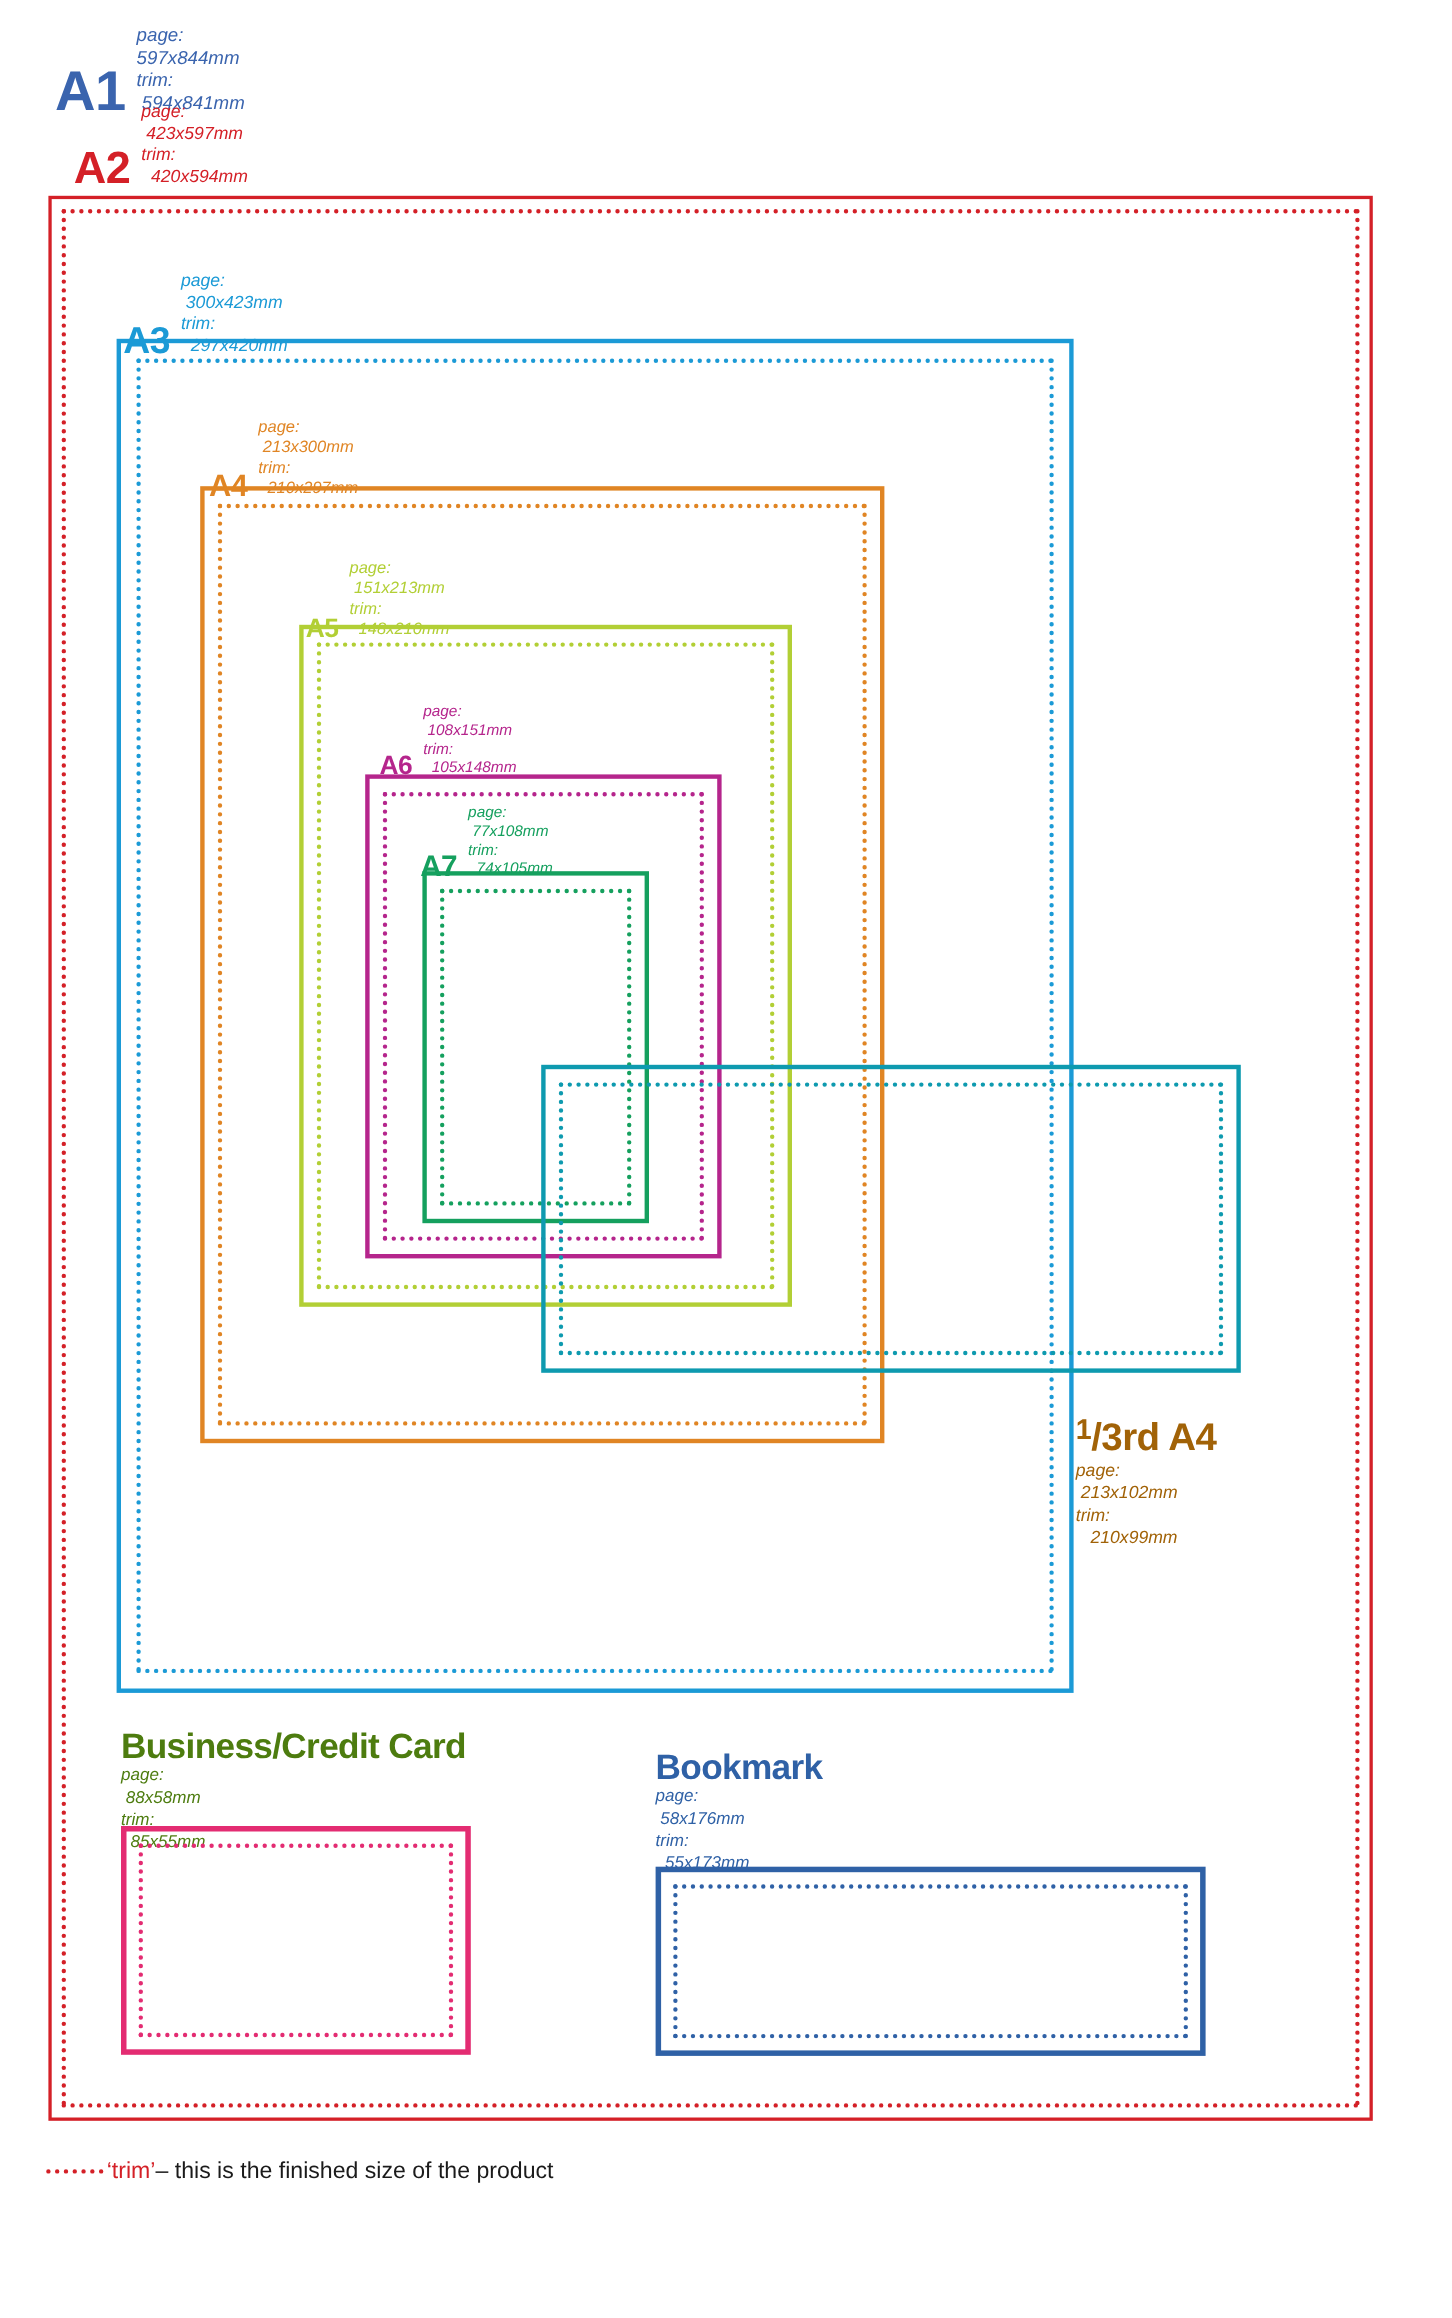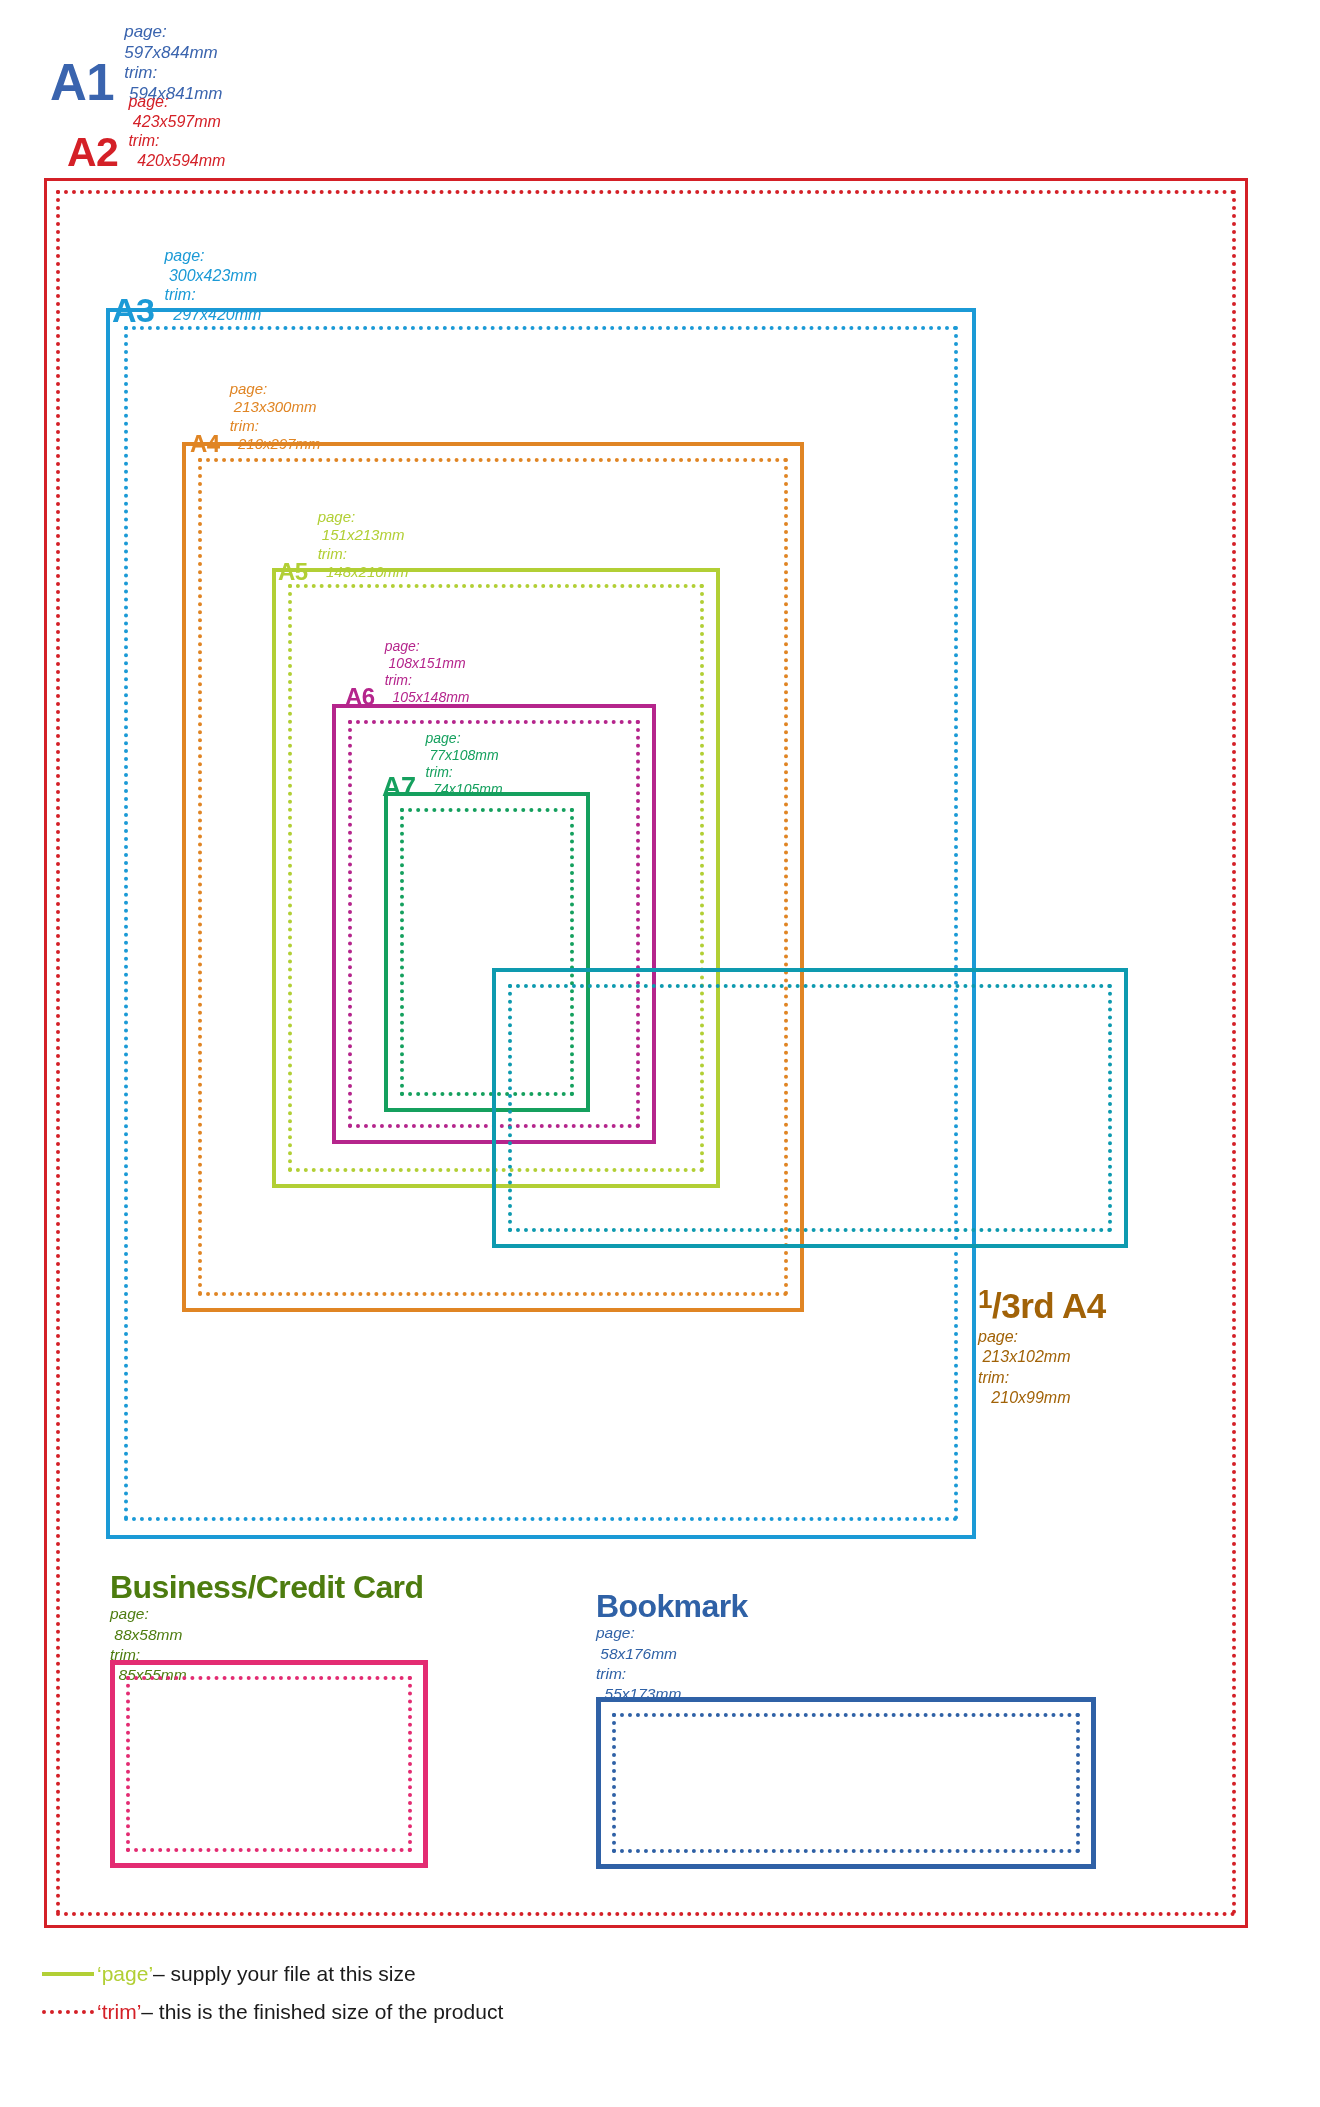--- a/index.html
+++ b/index.html
@@ -59,21 +59,21 @@
   
   .lab-a1 .lname { font-size: 51px; }
   .lab-a1 .ldims { font-size: 17px; }
 
   .lab-a2 .lname { font-size: 41px; margin-left: 27px; }
   .lab-a2 .ldims { font-size: 16px; }
 
   .lab-a3 .lname { font-size: 34px; }
   .lab-a3 .ldims { font-size: 16px; }
 
-  .lab-a4 .lname { font-size: 24px; }
+  .lab-a4 .lname { font-size: 28px; }
   .lab-a4 .ldims { font-size: 15px; }
 
   .lab-a5 .lname { font-size: 24px; }
   .lab-a5 .ldims { font-size: 15px; }
 
   .lab-a6 .lname { font-size: 24px; }
   .lab-a6 .ldims { font-size: 14px; }
 
   .lab-a7 .lname { font-size: 27px; }
   .lab-a7 .ldims { font-size: 14px; }
@@ -247,24 +247,19 @@
   <div class="trimrect" style="left:508px; top:984px; width:604px; height:248px; border-width:4px; border-color:#0e9aaf;"></div>
 
   <div class="pagerect" style="left:110px; top:1660px; width:318px; height:208px; border-width:5px; border-color:#e32c72;"></div>
   <div class="trimrect" style="left:126px; top:1676px; width:286px; height:176px; border-width:4px; border-color:#e32c72;"></div>
 
   <div class="pagerect" style="left:596px; top:1697px; width:500px; height:172px; border-width:5px; border-color:#2f61a6;"></div>
   <div class="trimrect" style="left:612px; top:1713px; width:468px; height:140px; border-width:4px; border-color:#2f61a6;"></div>
 
   <div id="legend">
     <div class="legend-row">
-      <span class="legend-swatch solid"></span>
-      <span class="legend-kw" style="color:#b2cf35;"><span>‘</span><span>page</span><span>’</span></span>
-      <span> – supply your file at this size</span>
-    </div>
-    <div class="legend-row">
       <span class="legend-swatch dotted"></span>
       <span class="legend-kw" style="color:#d42027;"><span>‘</span><span>trim</span><span>’</span></span>
       <span> – this is the finished size of the product</span>
     </div>
   </div>
 
 </div>
 
 </body></html>

